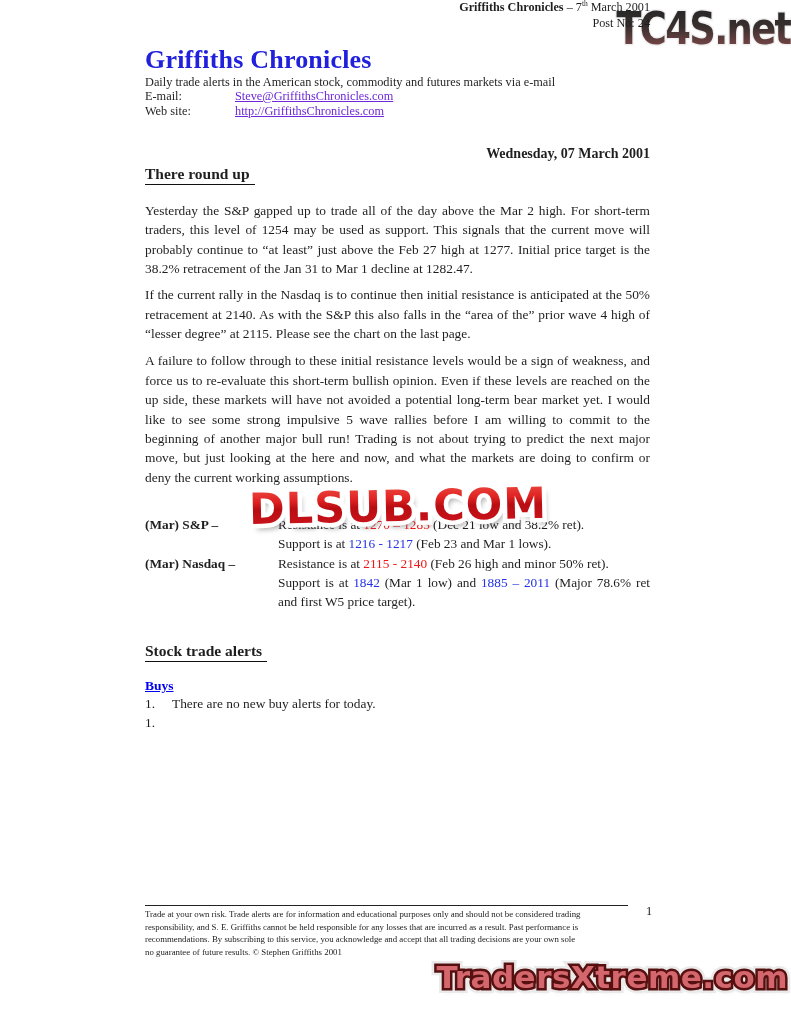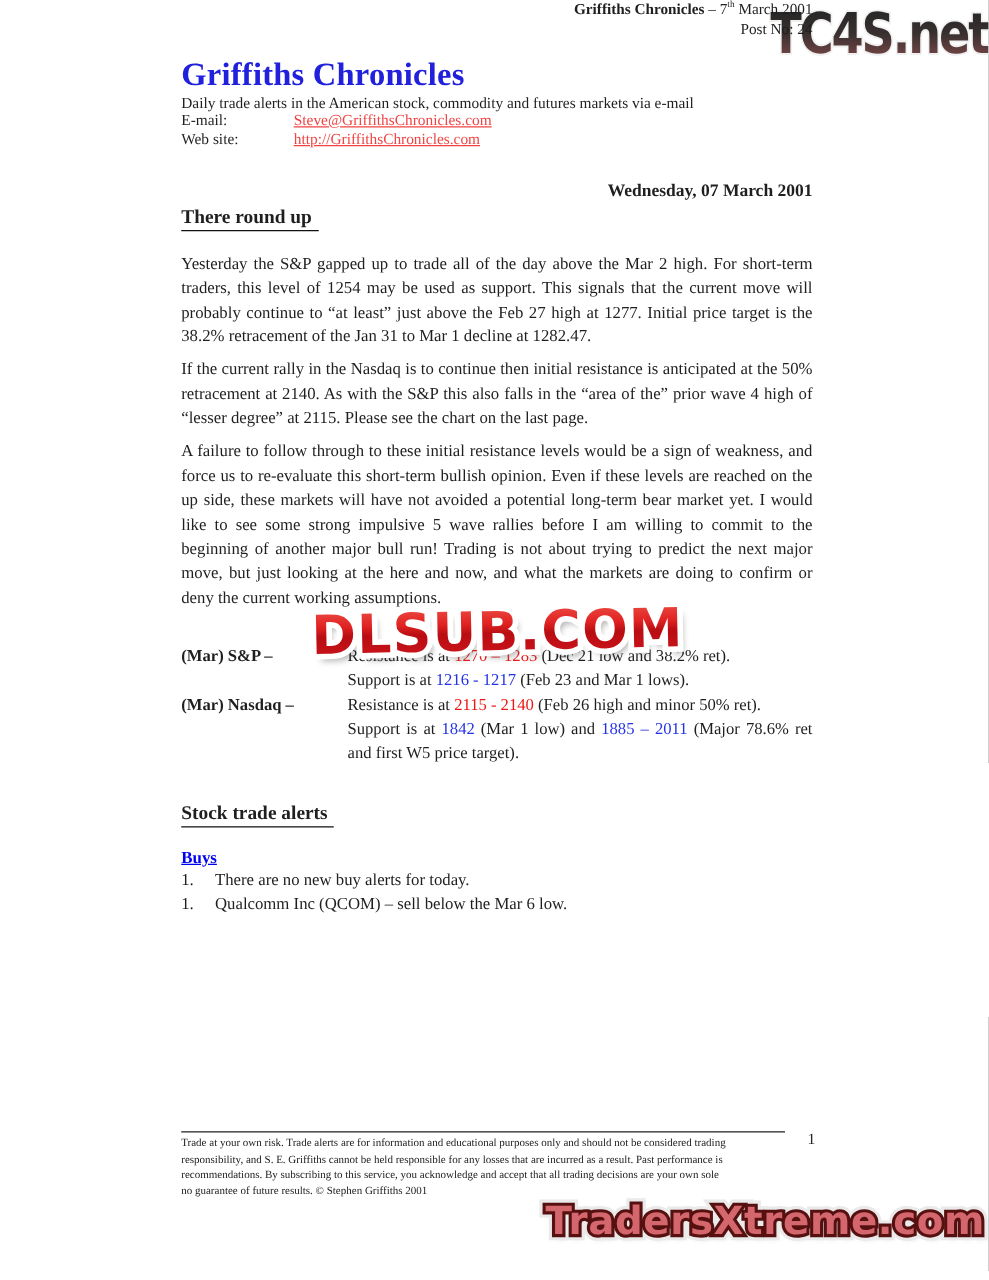--- a/index.html
+++ b/index.html
@@ -15,21 +15,21 @@
   .header-right { text-align:right; font-size:12.2px; line-height:15.5px; }
   .header-right .bold { font-weight:bold; }
   .header-right sup { font-size:7.5px; vertical-align:super; line-height:0; }
 
   
   .masthead { margin-top:15px; }
   .title { font-size:26px; font-weight:bold; color:#2121dd; line-height:28px; letter-spacing:0.2px; }
   .tagline { font-size:12.3px; line-height:14px; margin-top:1px; }
   .contact-row { display:flex; font-size:12.3px; line-height:14.5px; }
   .contact-label { width:90px; flex-shrink:0; }
-  a.link { color:#ef4444; text-decoration:underline; cursor:pointer; }
+  a.link { color:#6d28d9; text-decoration:underline; cursor:pointer; }
 
   .dateline { margin-top:27px; text-align:right; font-weight:bold; font-size:14px; line-height:17px; }
 
   .h-section { margin-top:3px; font-size:15.5px; font-weight:bold; line-height:18px; }
   .h-section .ul { display:inline-block; border-bottom:1.6px solid #111; padding-right:5px; padding-bottom:1px; }
   .h-stock { margin-top:30px; }
 
   p.body { font-size:13.4px; line-height:19.4px; text-align:justify; }
   .p1 { margin-top:16px; } .p2 { margin-top:6.5px; } .p3 { margin-top:8px; } .p4 { margin-top:16px; }
 
@@ -135,21 +135,20 @@
     <div class="h-section h-stock"><span class="ul">Stock trade alerts</span></div>
 
     <div class="h-buys">Buys</div>
     <div class="alert-item">
       <span class="alert-num">1.</span>
       <span>There are no new buy alerts for today.</span>
     </div>
 
     <div class="alert-item">
       <span class="alert-num">1.</span>
-      <span>Qualcomm Inc (QCOM) – sell below the Mar 6 low.</span>
     </div>
 
   </div>
 
   <div class="footer">
     <div class="footer-rule"></div>
     <div class="disclaimer">
       <div>Trade at your own risk. Trade alerts are for information and educational purposes only and should not be considered trading</div>
       <div>responsibility, and S. E. Griffiths cannot be held responsible for any losses that are incurred as a result.  Past performance is</div>
       <div>recommendations. By subscribing to this service, you acknowledge and accept that all trading decisions are your own sole</div>

